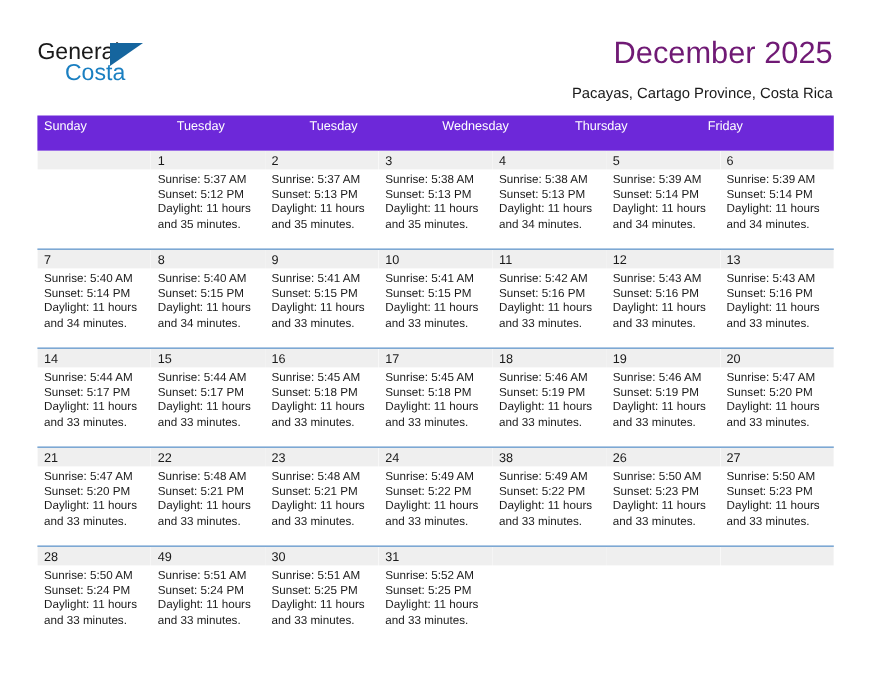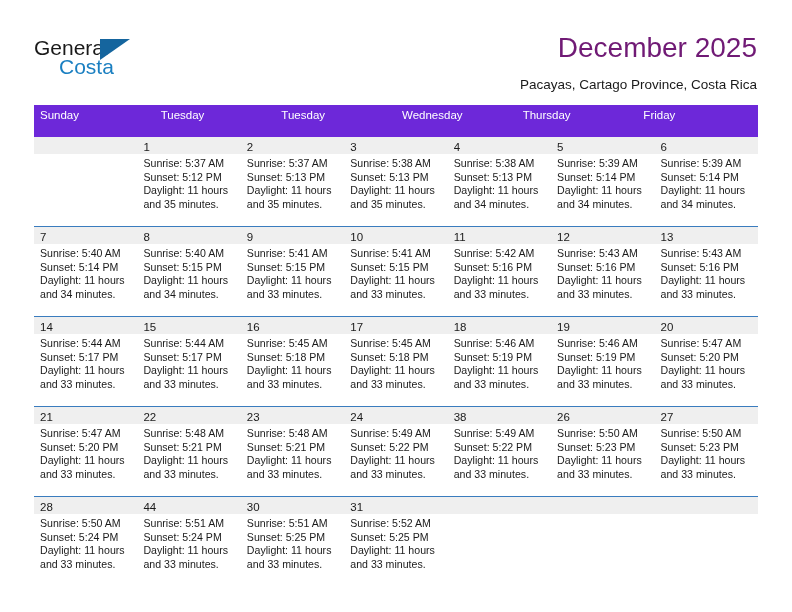--- a/index.html
+++ b/index.html
@@ -424,21 +424,21 @@
           <div class="day">
             <div class="day-num-band"><span class="day-num">28</span></div>
             <div class="day-body">
               <div class="day-line">Sunrise: 5:50 AM</div>
               <div class="day-line">Sunset: 5:24 PM</div>
               <div class="day-line">Daylight: 11 hours</div>
               <div class="day-line">and 33 minutes.</div>
             </div>
           </div>
           <div class="day">
-            <div class="day-num-band"><span class="day-num">44</span></div>
+            <div class="day-num-band"><span class="day-num">49</span></div>
             <div class="day-body">
               <div class="day-line">Sunrise: 5:51 AM</div>
               <div class="day-line">Sunset: 5:24 PM</div>
               <div class="day-line">Daylight: 11 hours</div>
               <div class="day-line">and 33 minutes.</div>
             </div>
           </div>
           <div class="day">
             <div class="day-num-band"><span class="day-num">30</span></div>
             <div class="day-body">

